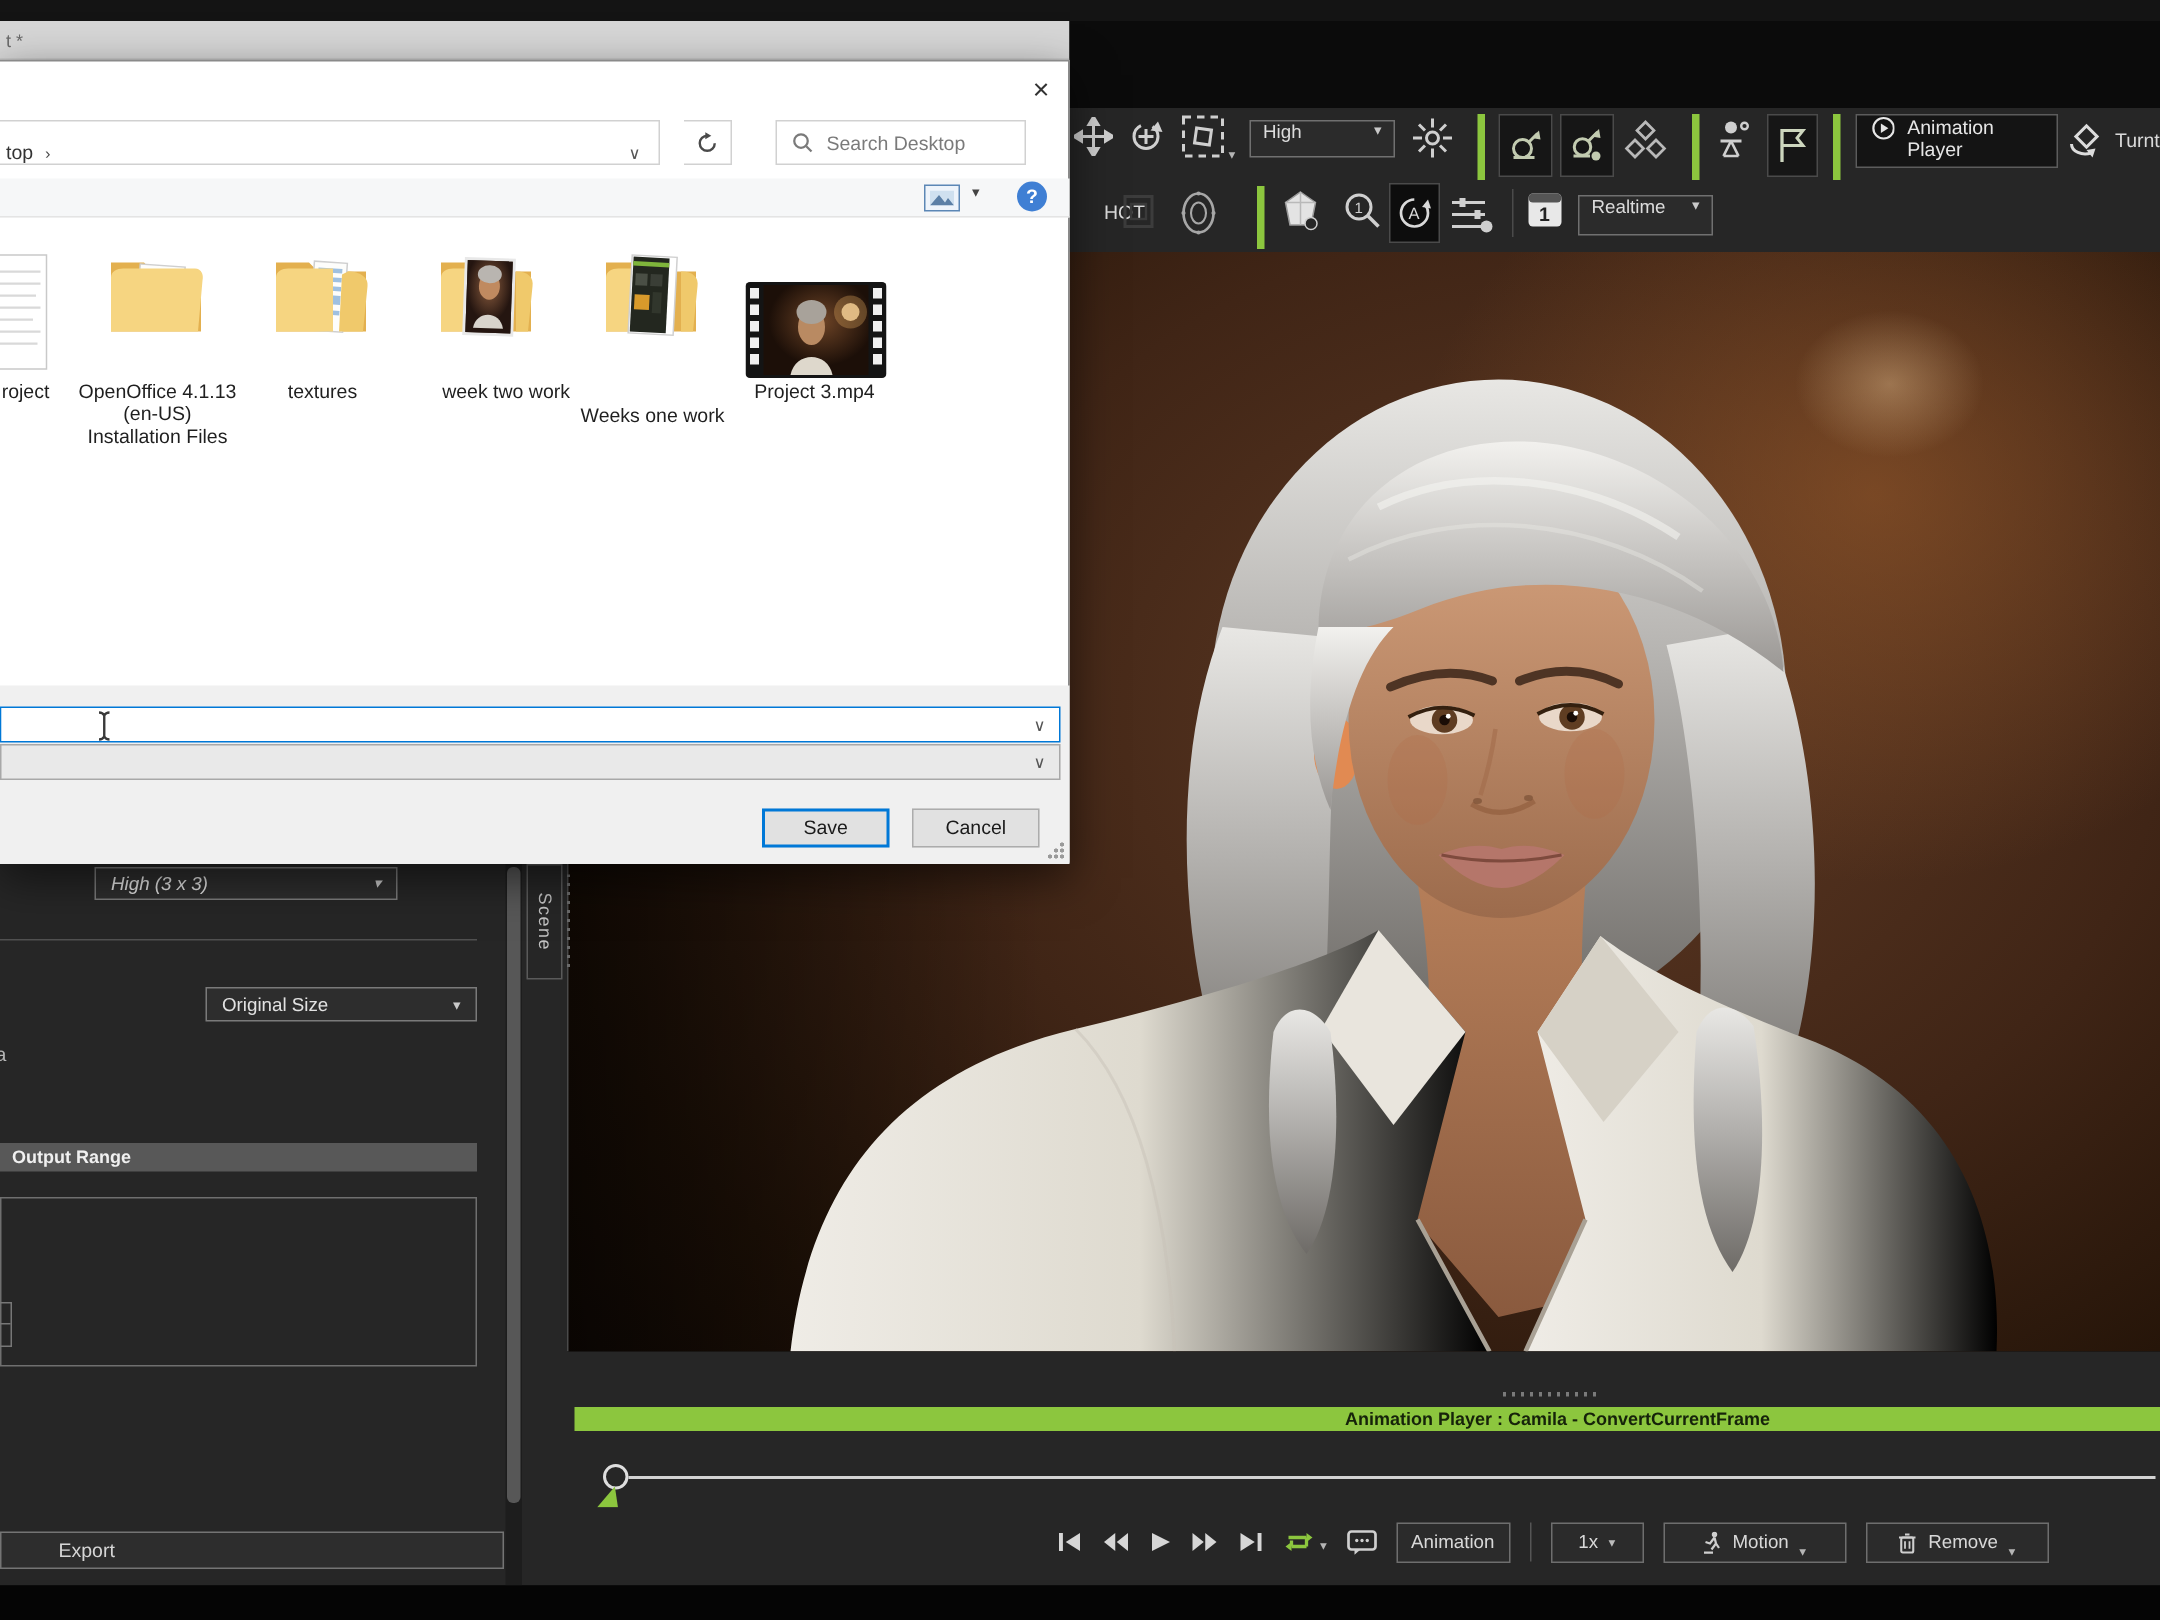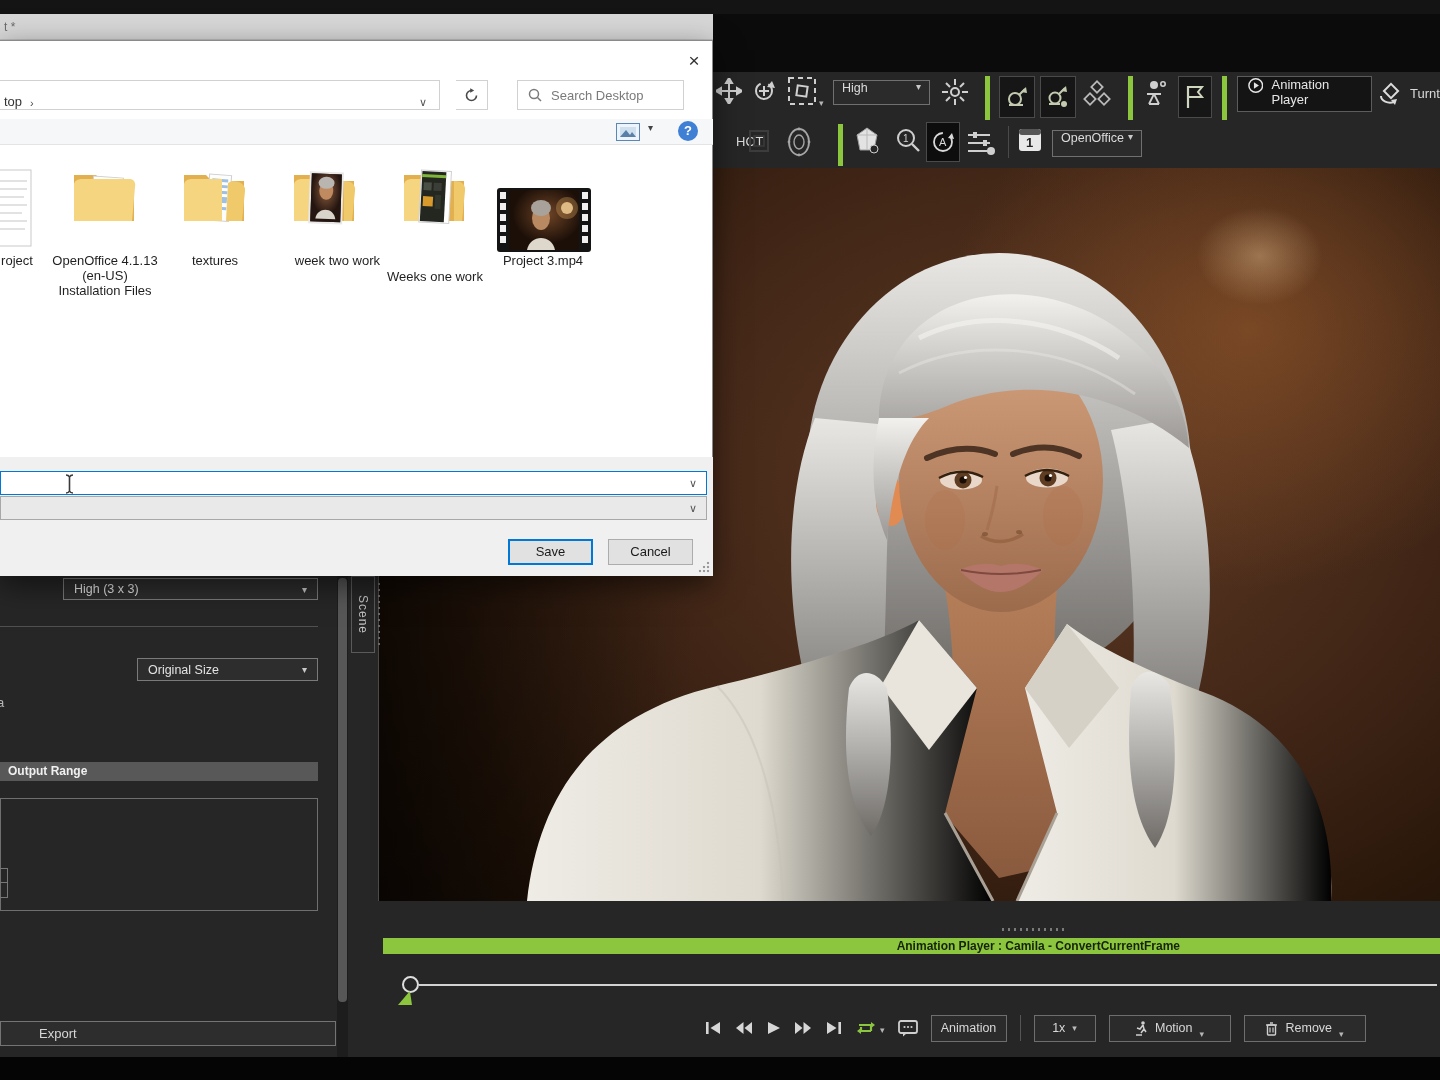--- a/index.html
+++ b/index.html
@@ -259,21 +259,21 @@
   </div>
   <div class="abs" style="left:295px;top:112px;width:1px;height:32px;background:#4a4a4a;"></div>
   <div class="abs" style="left:304px;top:112px;">
     <svg class="icon" width="26" height="28" viewBox="0 0 26 28">
         <rect x="2" y="3" width="22" height="22" rx="3" fill="#e8e8e8"></rect>
         <rect x="2" y="3" width="22" height="6" rx="3" fill="#555"></rect>
         <text x="9" y="21" font-size="13" font-weight="bold" fill="#222" font-family="sans-serif">1</text>
       </svg>
   </div>
   <div class="abs tb-combo" style="left:339px;top:116px;width:90px;height:27px;">
-    <span>OpenOffice</span>
+    <span>Realtime</span>
       <span class="car">▾</span>
   </div>
 </div>
 
 <div class="abs viewport">
   <svg width="1062" height="733" viewBox="0 0 1062 733">
     <defs>
       <linearGradient id="gHair" x1="0" y1="0" x2="0" y2="1">
           <stop offset="0" stop-color="#e8e7e4"></stop>
           <stop offset=".45" stop-color="#b3b1ae"></stop>
@@ -425,21 +425,21 @@
           <line x1="5" y1="6.5" x2="5" y2="11.5" stroke="#cfcfcf" stroke-width="1.2"></line>
           <line x1="8" y1="6.5" x2="8" y2="11.5" stroke="#cfcfcf" stroke-width="1.2"></line>
         </svg>
       <span>Remove</span>
       <span class="mini-car">▾</span>
     </button>
   </div>
 </div>
 
 <div class="abs left-panel">
-  <div class="abs lp-combo" style="left:63px;top:3px;width:255px;height:22px;">
+  <div class="abs lp-combo" style="left:63px;top:3px;width:202px;height:22px;font-style:italic;">
     <span>High (3 x 3)</span>
       <span class="car">▾</span>
   </div>
   <div class="abs" style="left:0;top:51px;width:318px;height:1px;background:#515151;"></div>
   <div class="abs lp-combo" style="left:137px;top:83px;width:181px;height:23px;">
     <span>Original Size</span>
       <span class="car">▾</span>
   </div>
   <span class="abs" style="left:-3px;top:120px;color:#b5b5b5;font-size:13px;">a</span>
   <div class="abs section-bar" style="left:0;top:187px;width:318px;height:19px;">

